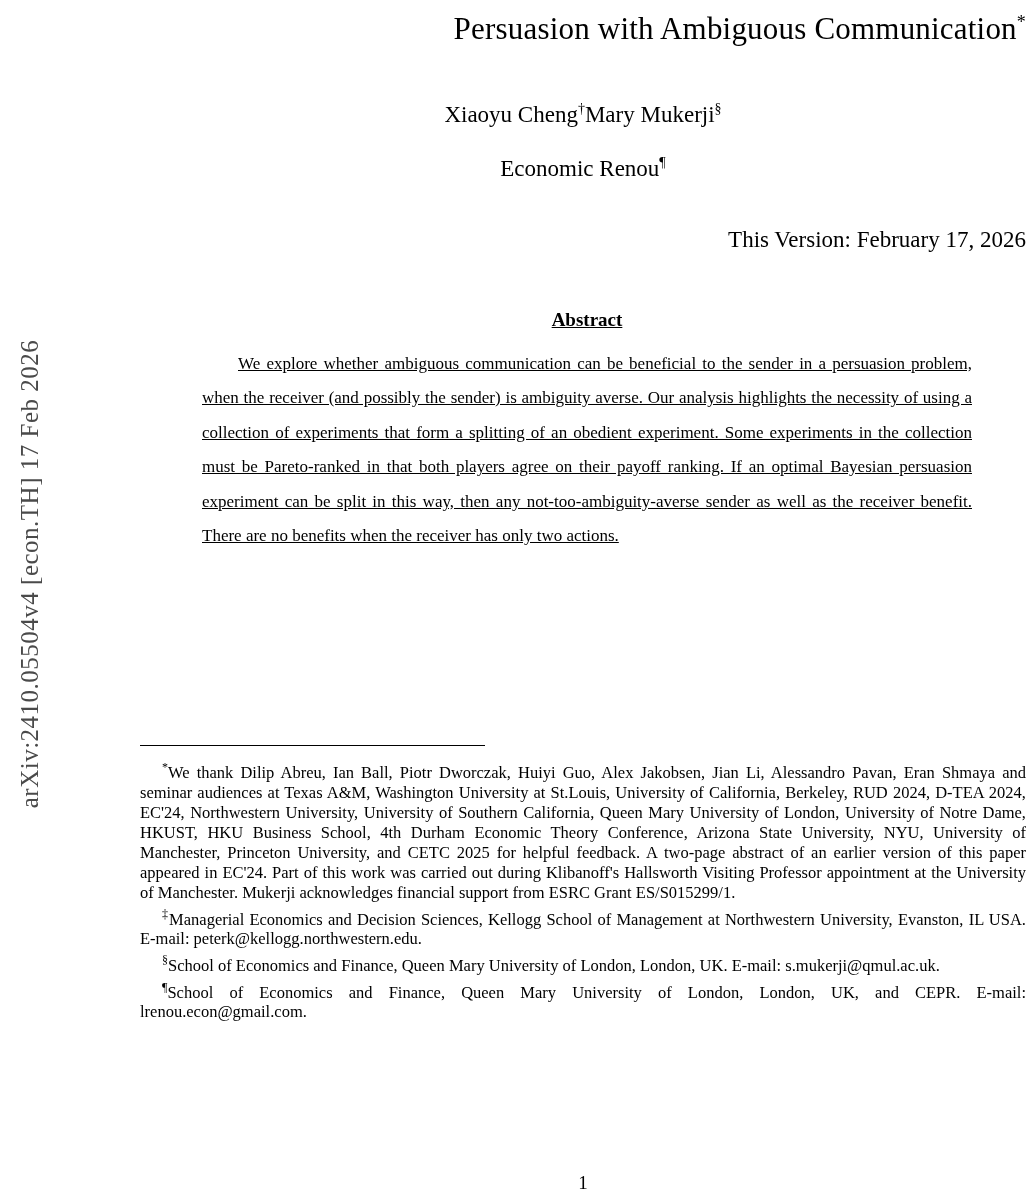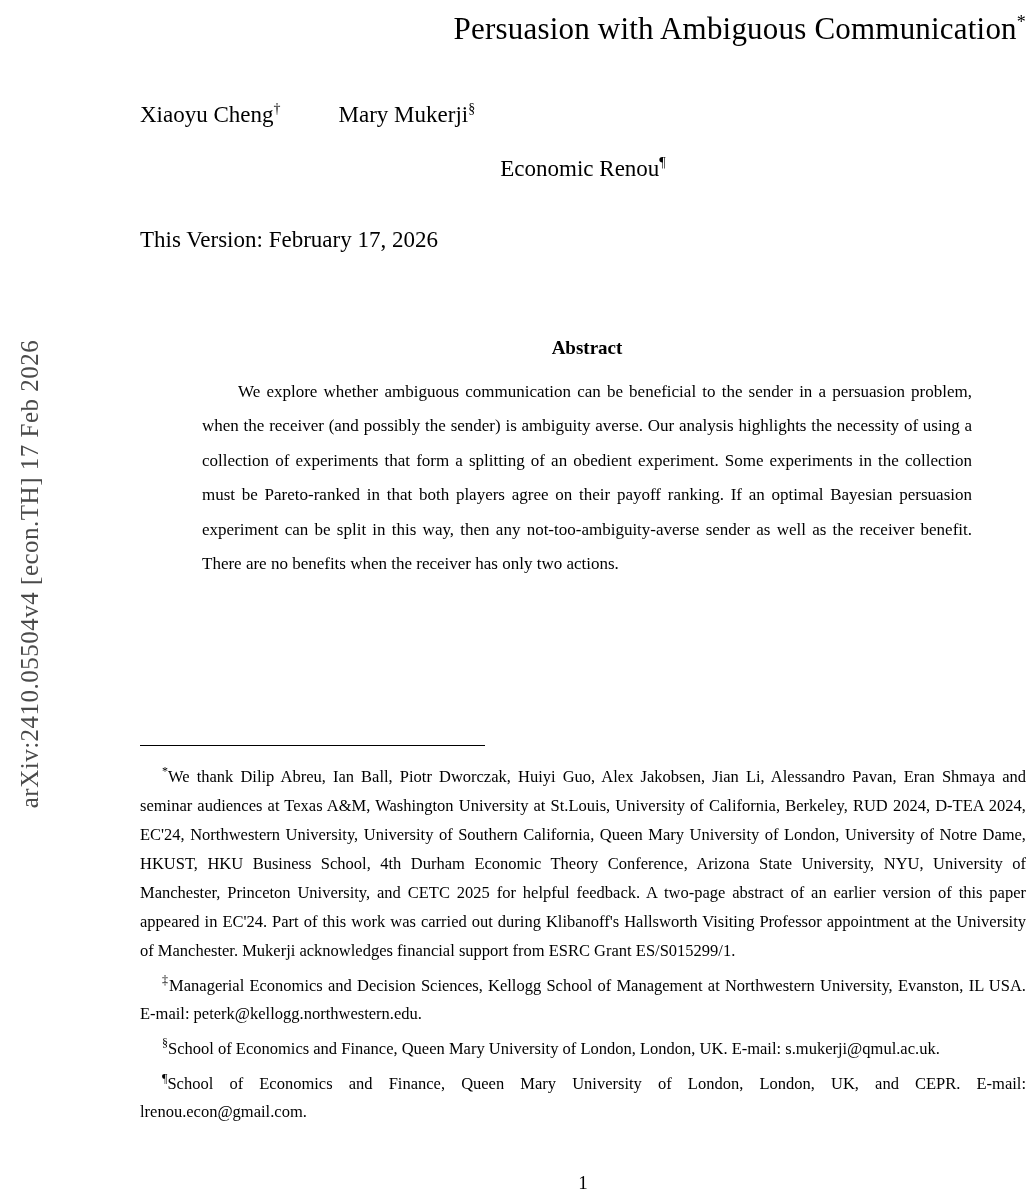--- a/index.html
+++ b/index.html
@@ -64,37 +64,38 @@
   .title sup { font-size: 18px; }
 
   .authors {
     margin-top: 42px;
     text-align: center;
     font-size: 23px;
     line-height: 36px;
   }
   .authors .row1 {
     display: flex;
-    gap: 58px;
+    justify-content: center;
   }
   .authors .row2 {
     margin-top: 12px;
   }
   .authors sup { font-size: 14px; }
 
   .version {
     margin-top: 40px;
-    text-align: left;
+    text-align: right;
     font-size: 23px;
   }
 
   .abstract-wrap {
-    margin-top: 84px;
+    margin-top: 56px;
     width: 770px;
     margin-left: 62px;
+    text-decoration: underline;
   }
   .abstract-title {
     text-align: center;
     font-weight: bold;
     font-size: 19px;
     margin-bottom: 16px;
   }
   .abstract-body {
     font-size: 17px;
     line-height: 34.5px;
@@ -111,21 +112,21 @@
     height: 1px;
     background: #000;
   }
 
   .footnotes {
     position: absolute;
     left: 0;
     top: 757px;
     width: 886px;
     font-size: 16.5px;
-    line-height: 29px;
+    line-height: 20px;
     text-align: justify;
   }
   .footnotes p {
     margin: 0 0 1px 0;
     text-indent: 22px;
   }
   .footnotes sup { font-size: 12px; }
 
   .page-number {
     position: absolute;

